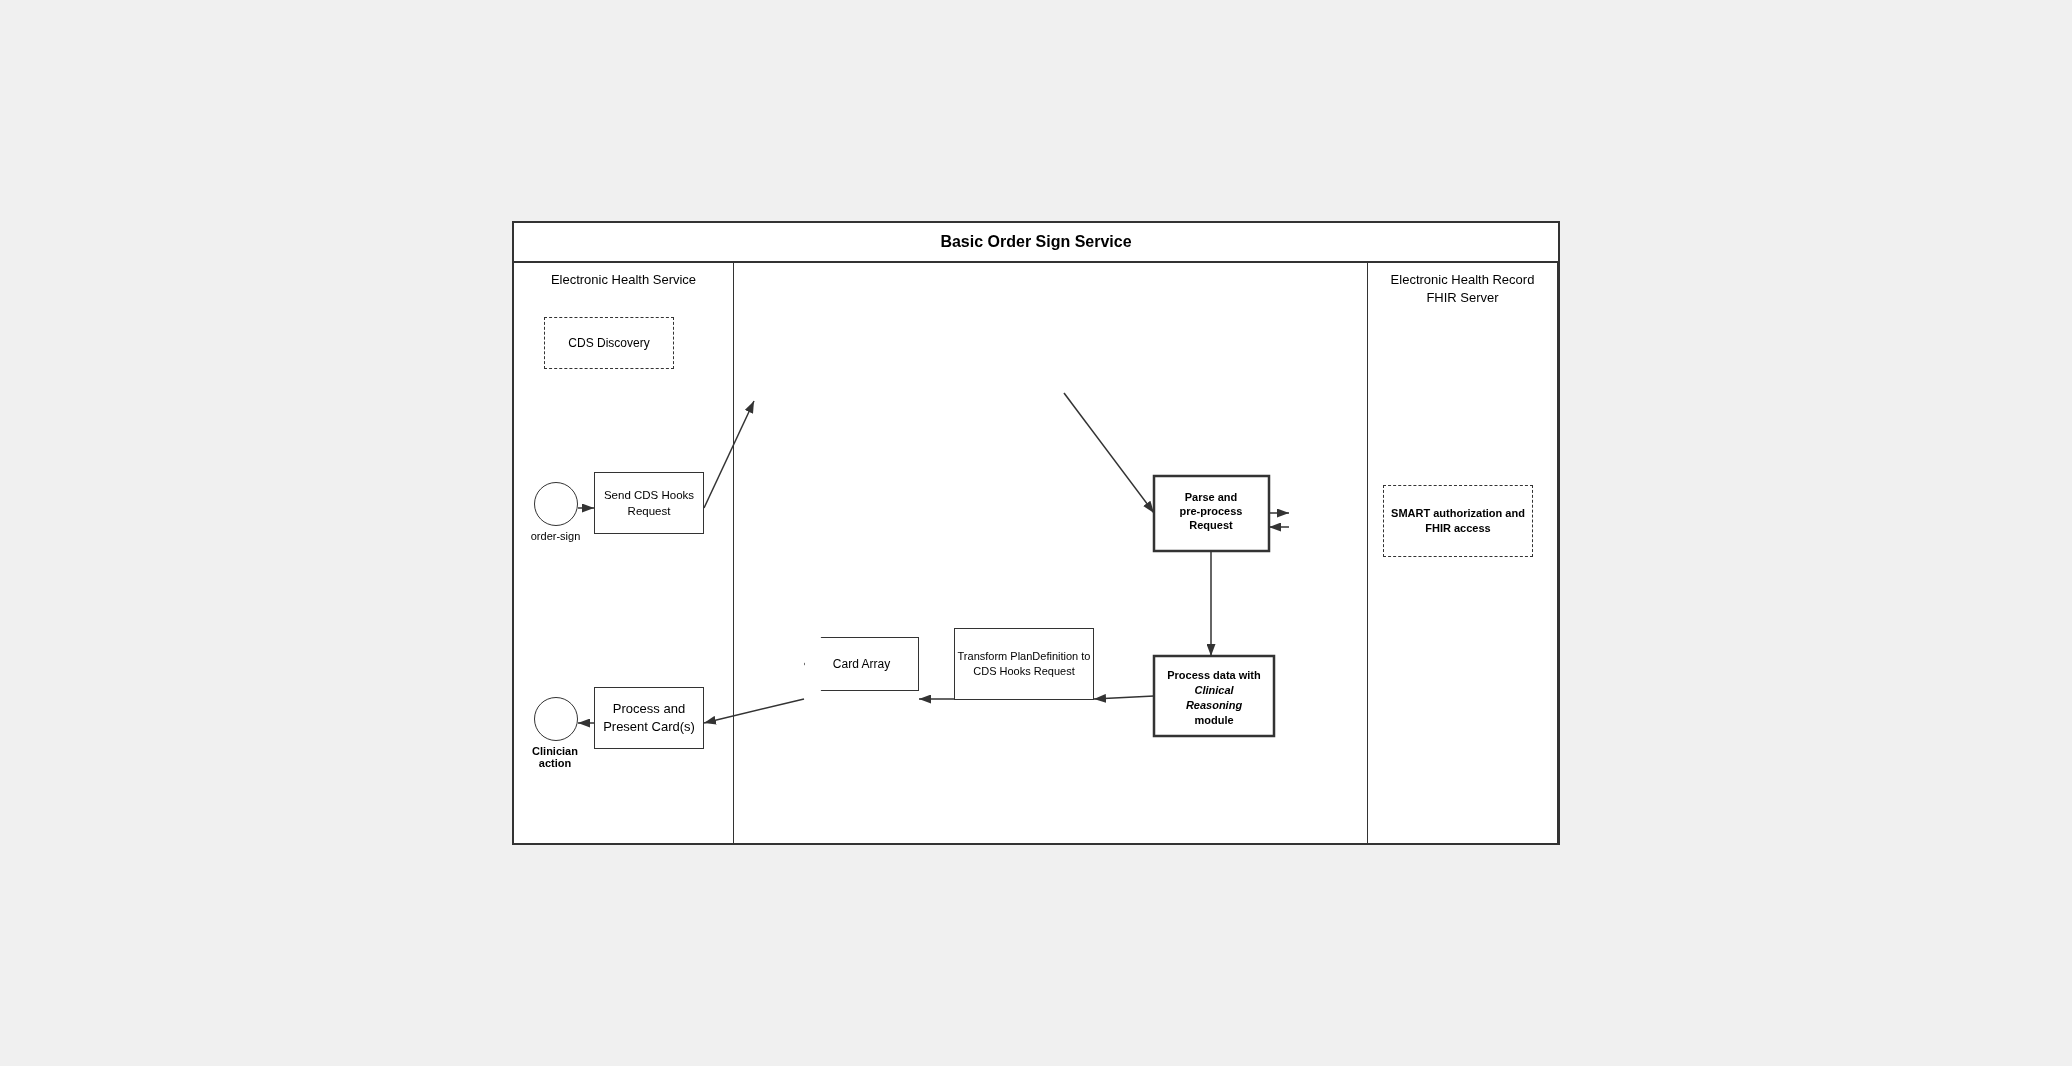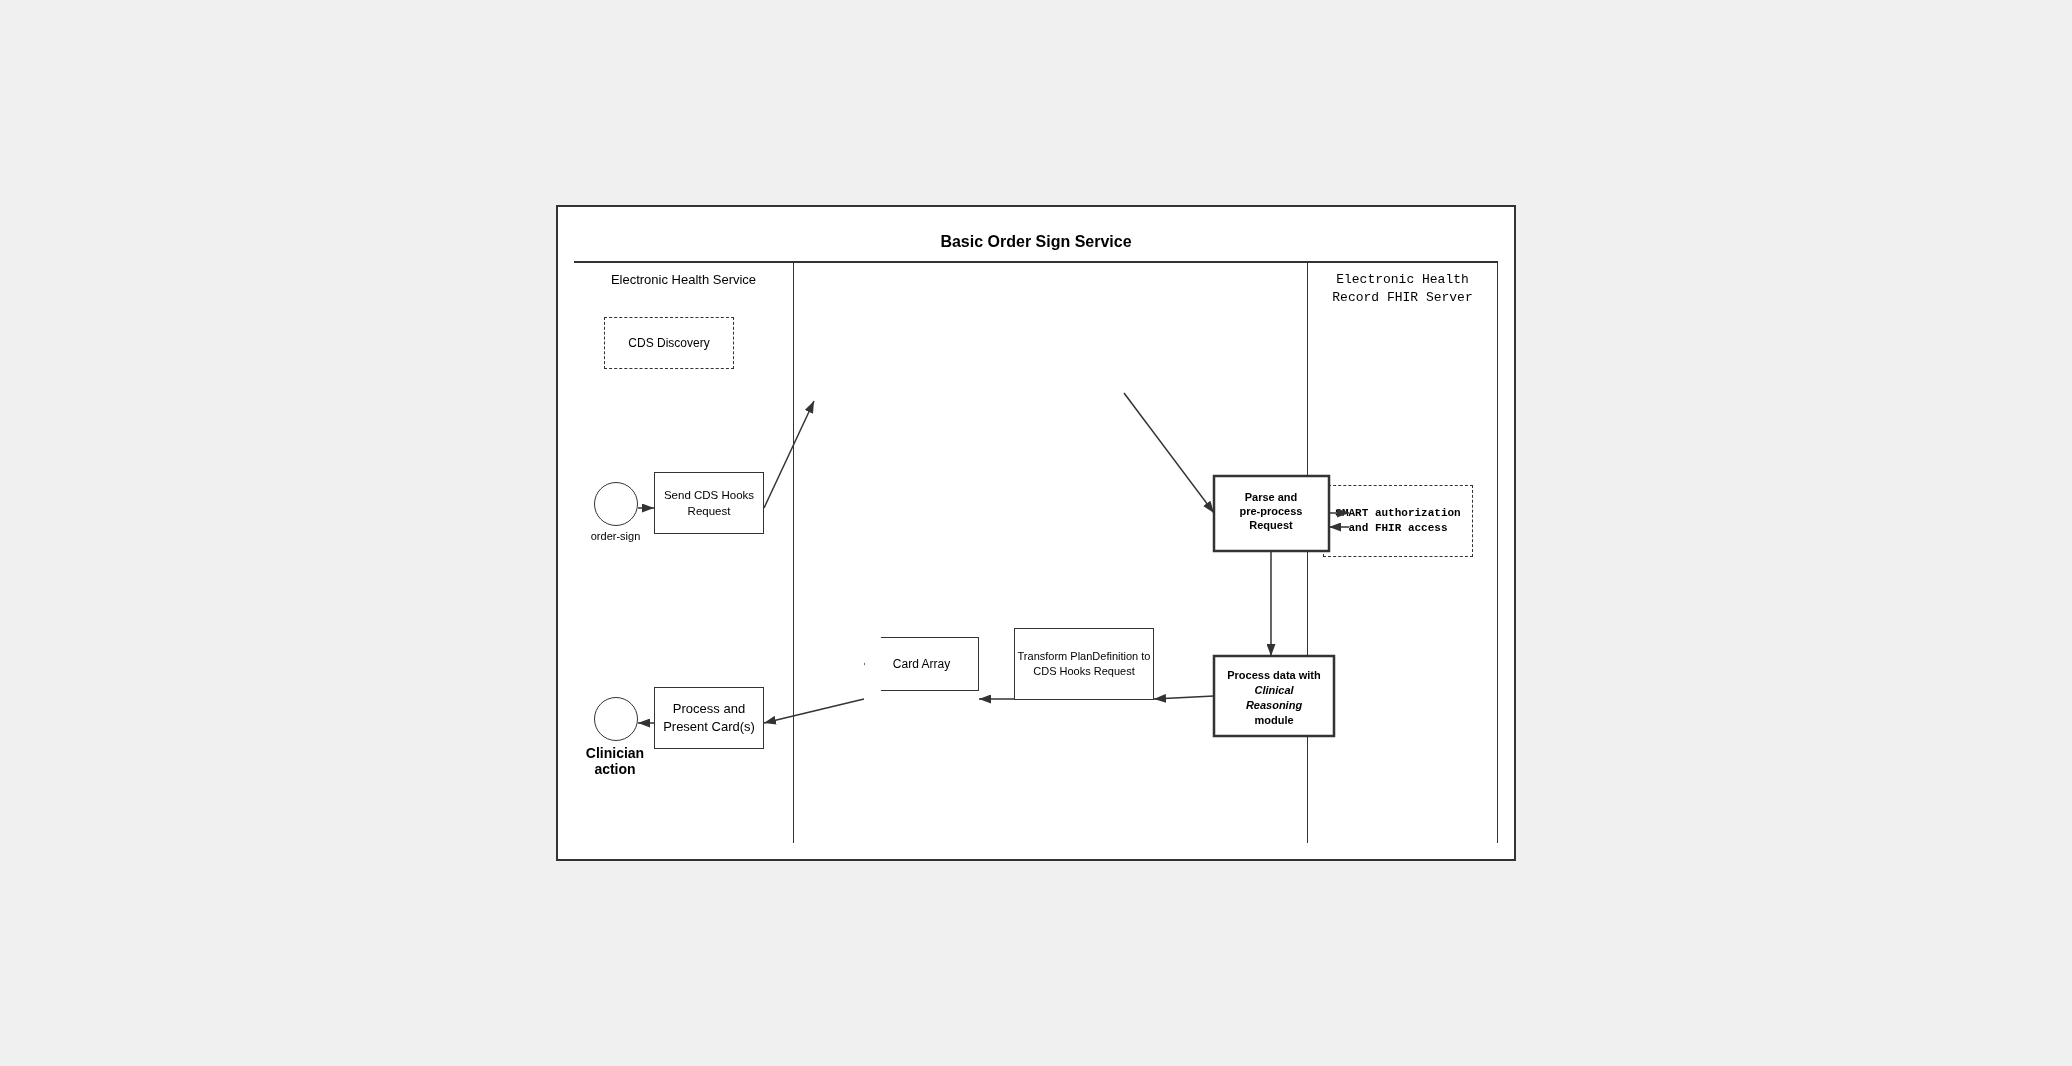--- a/index.html
+++ b/index.html
@@ -7,22 +7,22 @@
       background: #f0f0f0;
       display: flex;
       justify-content: center;
       align-items: center;
       min-height: 100vh;
       font-family: Arial, sans-serif;
     }
     .diagram-wrapper {
       background: white;
       border: 2px solid #333;
-      width: 960px;
-      padding: 16px;
+      width: 1048px;
+      padding: 0;
     }
     .diagram-title {
       text-align: center;
       font-weight: bold;
       font-size: 16px;
       padding: 10px;
       border-bottom: 2px solid #333;
     }
     .diagram-body {
       display: flex;
@@ -41,21 +41,20 @@
     .lane-ehr {
       width: 220px;
       flex-shrink: 0;
     }
     .lane-pddi {
       flex: 1;
     }
     .lane-fhir {
       width: 190px;
       flex-shrink: 0;
-      font-family: Liberation Mono, monospace;
     }
     .lane-title {
       font-size: 13px;
       text-align: center;
       padding: 8px 10px;
       line-height: 1.4;
     }
     .lane-content {
       flex: 1;
       position: relative;
@@ -126,21 +125,21 @@
         <div class="node node-rect" style="left:80px; top:175px; width:110px; height:62px; font-size:11.5px;">
           <span>Send CDS Hooks Request</span>
         </div>
 
         <div class="node node-rect" style="left:80px; top:390px; width:110px; height:62px; font-size:13px;justify-content:flex-end;">
           <span>Process and Present Card(s)</span>
         </div>
 
         <div class="node node-circle" style="left:20px; top:400px; width:44px; height:44px;">
         </div>
-        <div style="position:absolute; left:2px; top:448px; font-size:14px; font-weight:bold; text-align:center; width:78px;">Clinician action</div>
+        <div style="position:absolute; left:2px; top:448px; font-size:11px; font-weight:bold; text-align:center; width:78px;">Clinician action</div>
       </div>
     </div>
 
     <div class="lane lane-pddi">
       <div class="lane-content" style="position:relative;">
 
 
         <div class="node node-rect" style="left:220px; top:365px; width:140px; height:72px; font-size:11px;">
           <span>Transform PlanDefinition to CDS Hooks Request</span>
         </div>

